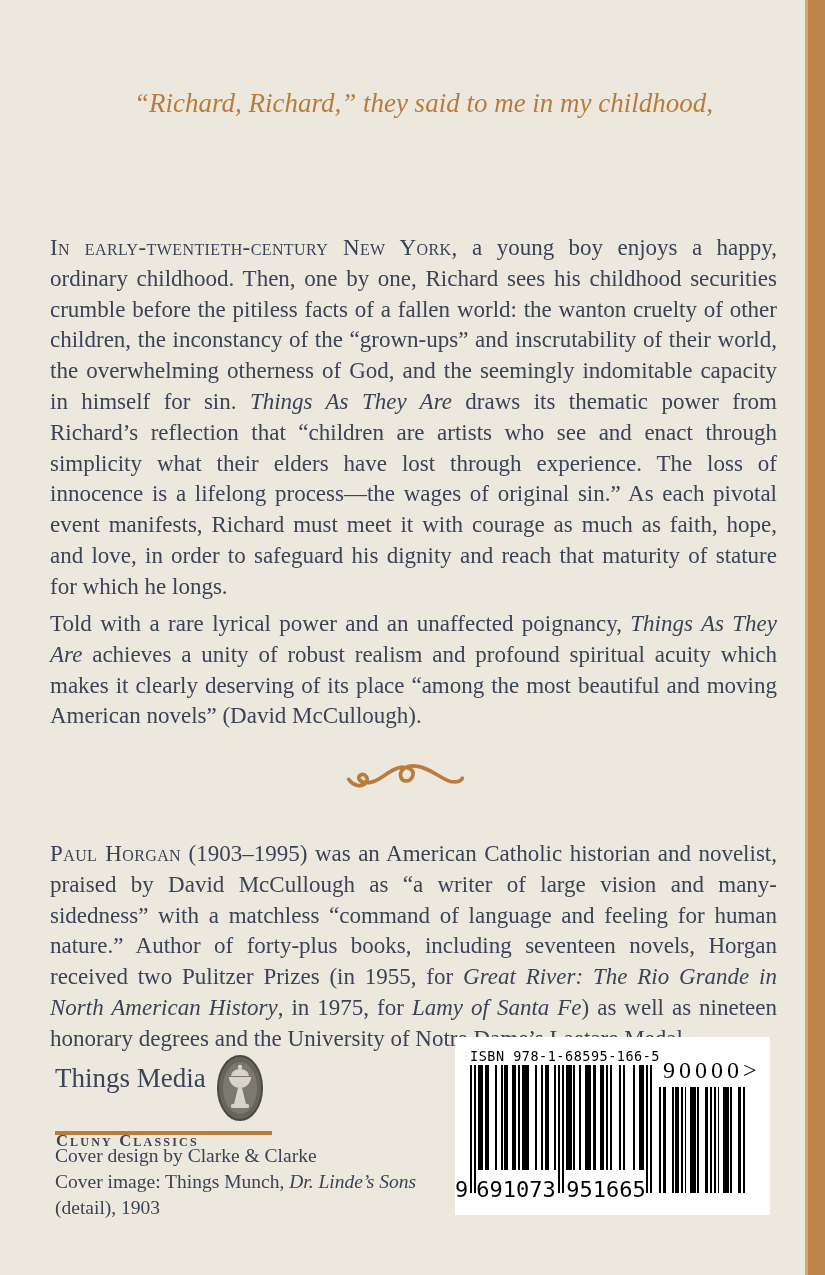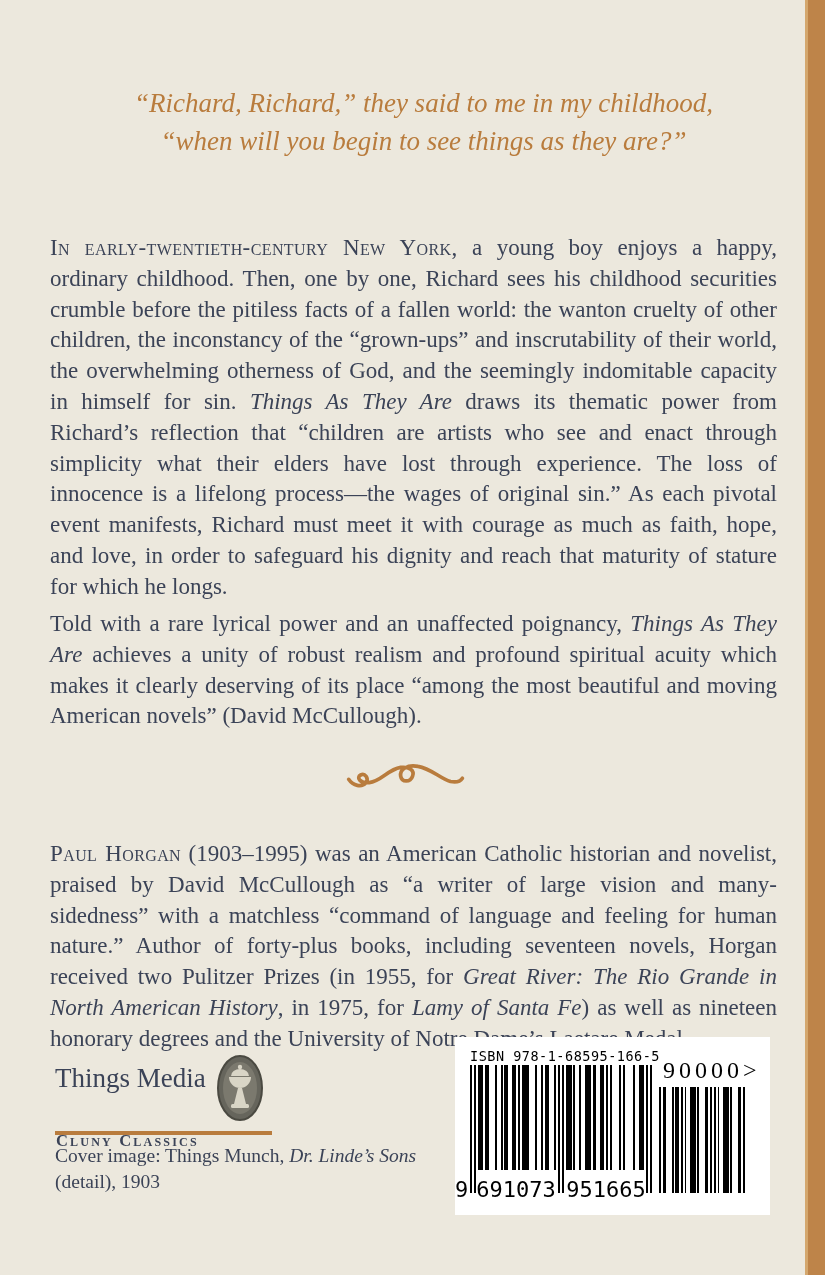--- a/index.html
+++ b/index.html
@@ -81,21 +81,20 @@
 </style>
 </head>
 <body>
 
 <div class="cover">
 
   <div class="spine"></div>
 
   <div class="quote">
     <div>“Richard, Richard,” they said to me in my childhood,</div>
-    <div>“when will you begin to see things as they are?”</div>
   </div>
 
   <div class="para para1"><span class="seg-sc">In early-twentieth-century New York,</span><span> a young boy enjoys a happy, ordinary childhood. Then, one by one, Richard sees his childhood securities crumble before the pitiless facts of a fallen world: the wanton cruelty of other children, the inconstancy of the “grown-ups” and inscrutability of their world, the overwhelming otherness of God, and the seemingly indomitable capacity in himself for sin. </span><span class="seg-i">Things As They Are</span><span> draws its thematic power from Richard’s reflection that “children are artists who see and enact through simplicity what their elders have lost through experience. The loss of innocence is a lifelong process—the wages of original sin.” As each pivotal event manifests, Richard must meet it with courage as much as faith, hope, and love, in order to safeguard his dignity and reach that maturity of stature for which he longs.</span></div>
 
   <div class="para para2"><span>Told with a rare lyrical power and an unaffected poignancy, </span><span class="seg-i">Things As They Are</span><span> achieves a unity of robust realism and profound spiritual acuity which makes it clearly deserving of its place “among the most beautiful and moving American novels” (David McCullough).</span></div>
 
   <div class="flourish">
     <svg viewBox="0 0 120 40">
       <path d="M8 24 C12 30 20 32 24 27 C27 23 23 18 19 20 C15 22 18 28 27 27 C38 26 44 15 56 13 C64 12 69 16 67 21 C65 27 57 27 56 21 C55 15 62 10 72 12 C84 14 92 23 102 26 C107 27 111 26 113 23" fill="none" stroke="#B97C3D" stroke-width="3.4" stroke-linecap="round"></path>
     </svg>
@@ -114,20 +113,21 @@
       <path d="M14 22 a9 7 0 0 1 18 0 z" fill="#D9D5C6"></path>
       <path d="M12 23 h22 a11 11 0 0 1 -22 0 z" fill="#D9D5C6"></path>
       <polygon points="21,34 25,34 29,50 17,50" fill="#D9D5C6"></polygon>
       <rect x="14" y="50" width="18" height="4" rx="1.5" fill="#D9D5C6"></rect>
     </svg>
   </div>
 
   <div class="rule"></div>
 
   <div class="credits">
+    <div>Cover design by Clarke &amp; Clarke</div>
     <div><span>Cover image: Things Munch, </span><span class="seg-i">Dr. Linde’s Sons</span></div>
     <div>(detail), 1903</div>
   </div>
 
   <div class="bc-panel">
     <div class="bc-isbn">ISBN 978-1-68595-166-5</div>
     <div class="bc-main">
       <svg viewBox="0 0 95 128" preserveAspectRatio="none" shape-rendering="crispEdges">
           <rect x="0" y="0" width="1" height="128"></rect>
           <rect x="2" y="0" width="1" height="128"></rect>

